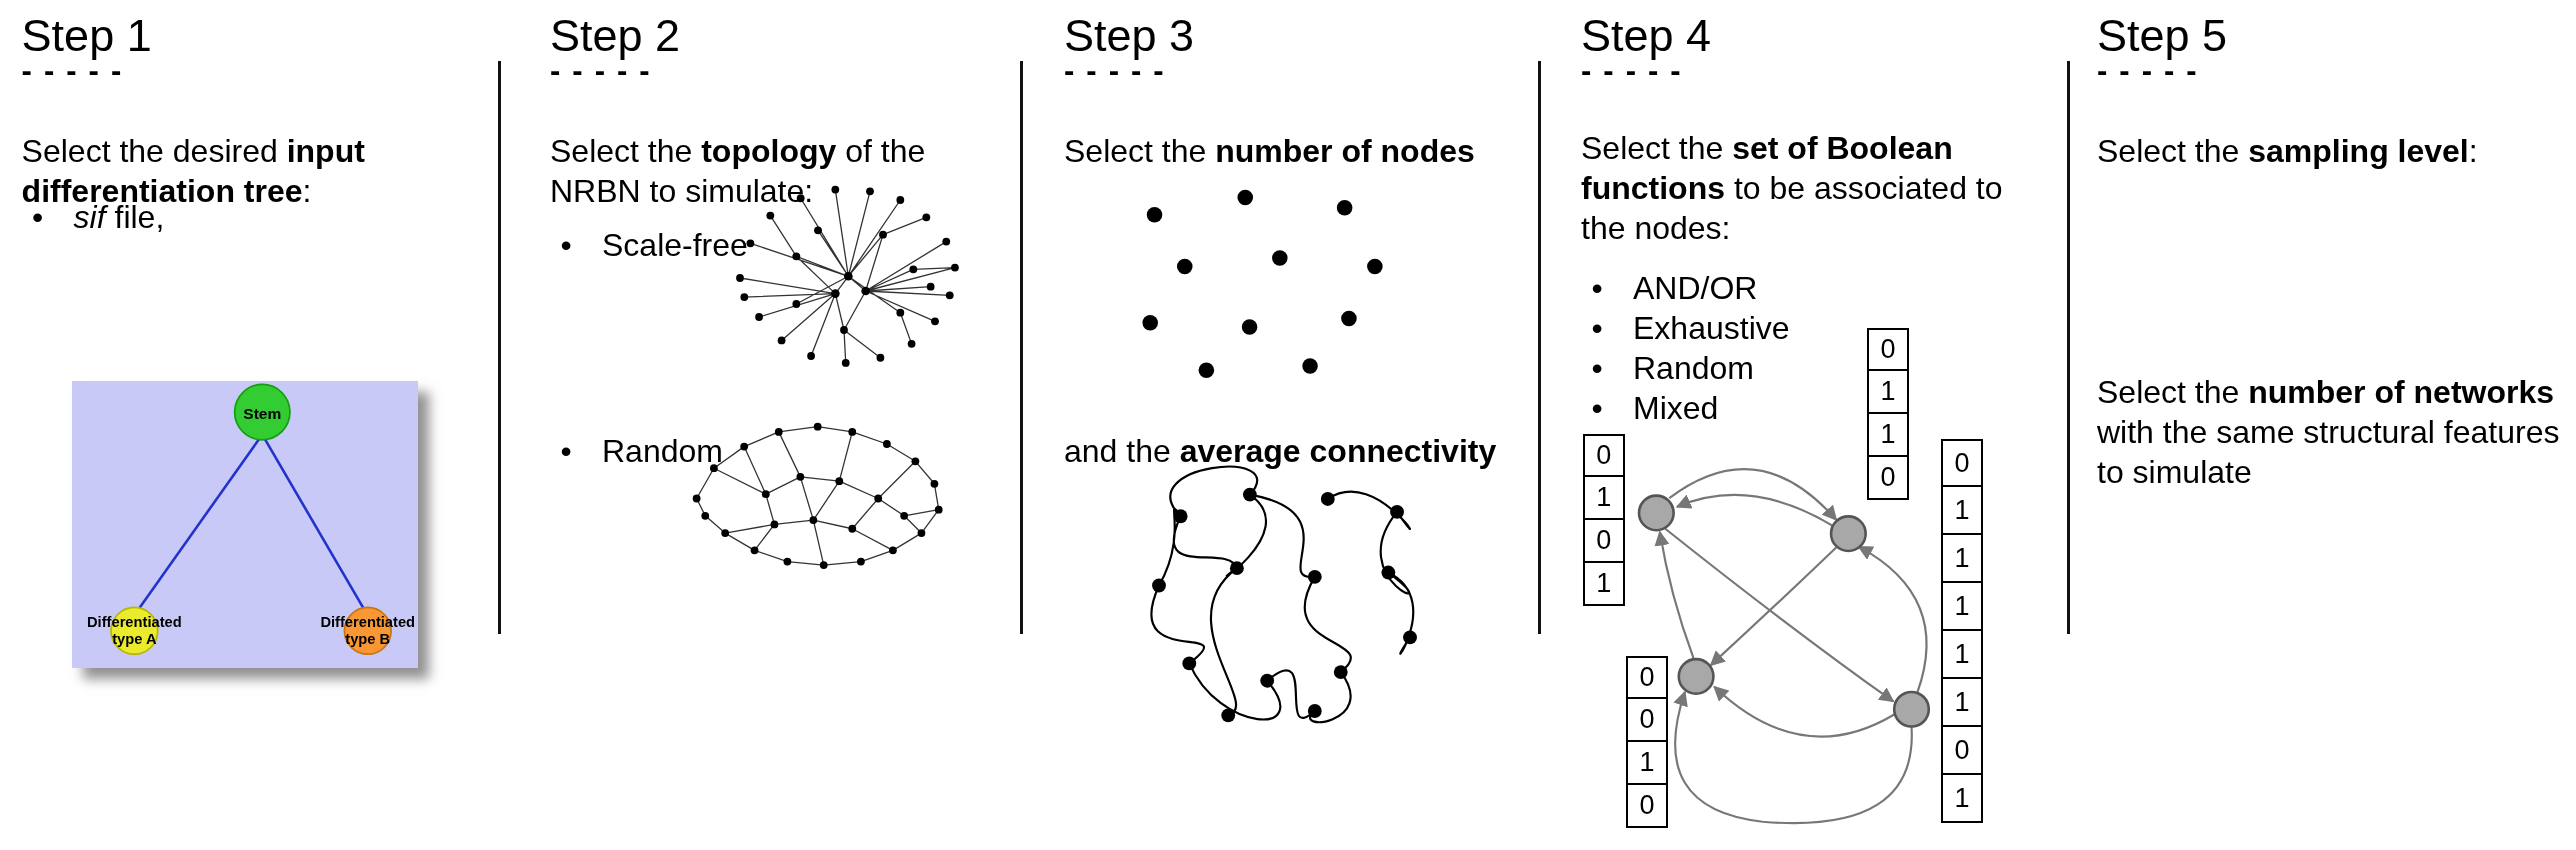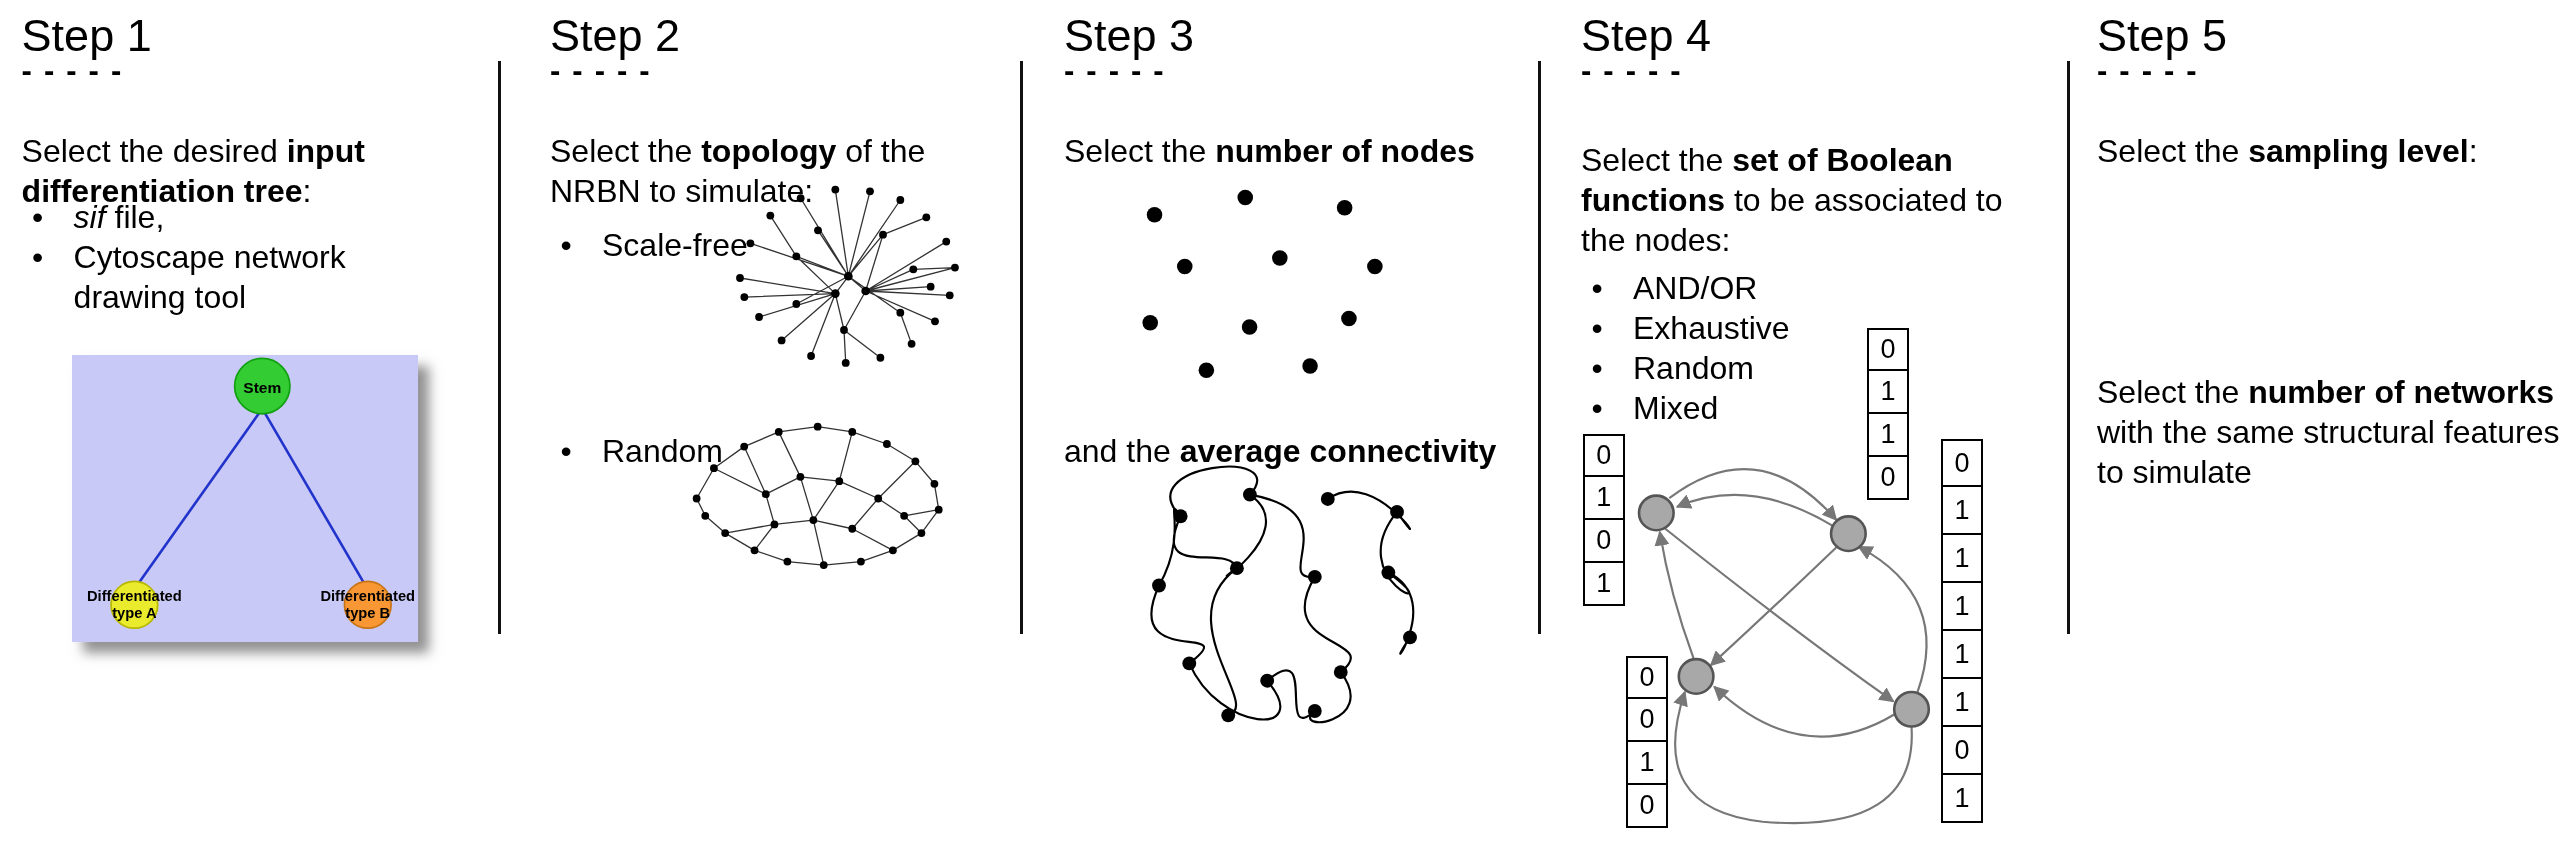--- a/index.html
+++ b/index.html
@@ -12,21 +12,21 @@
   .dashes { position:absolute; top:43px; left:0; font-size:31px; font-weight:bold; letter-spacing:1.7px; }
   .para { position:absolute; left:0; font-size:32px; line-height:40px; }
   .nowrap { white-space:nowrap; }
   .bullets { position:absolute; left:0; list-style:none; font-size:32px; line-height:40px; }
   .bullets li { position:relative; padding-left:52px; }
   .bullets li::before { content:"\2022"; position:absolute; left:10.4px; }
   .it { font-style:italic; }
   svg text { font-family:"Liberation Sans", sans-serif; }
 
   
-  .tree-box { position:absolute; left:50px; top:345px; width:346px; height:287px;
+  .tree-box { position:absolute; left:50px; top:371px; width:346px; height:287px;
               background:#c9c9f7; box-shadow:11.2px 11.2px 11.2px rgba(110,110,110,0.75); }
 
   .img { position:absolute; }
 
   
   .ttable { position:absolute; z-index:2; background:#fff; }
   .tcell { width:42px; height:43px; border:2.6px solid #000; border-top:none;
            display:flex; align-items:center; justify-content:center; font-size:27px; }
   .ttable .tcell:first-child { border-top:2.6px solid #000; }
   .ttable.tall .tcell { height:48px; }
@@ -41,21 +41,20 @@
   <div class="divider" style="left:1020px"></div>
   <div class="divider" style="left:1538px"></div>
   <div class="divider" style="left:2067px"></div>
 
   <section class="step" style="left:21.6px;width:459px">
     <h2 class="step-title">Step 1</h2>
     <div class="dashes">- - - - -</div>
     <p class="para" style="top:121px;width:459px"><span>Select the desired </span><b>input differentiation tree</b><span>:</span></p>
     <ul class="bullets" style="top:187px;width:398px">
       <li><i class="it">sif</i><span> file,</span></li>
-      <li><span>Cytoscape network drawing tool</span></li>
     </ul>
     <div class="tree-box">
       <svg width="346" height="287" viewBox="0 0 400 332">
         <line x1="220" y1="62" x2="74" y2="268" stroke="#2233cc" stroke-width="3"></line>
         <line x1="220" y1="62" x2="340" y2="268" stroke="#2233cc" stroke-width="3"></line>
         <circle cx="220" cy="36" r="32" fill="#33cc33" stroke="#12a012" stroke-width="2"></circle>
         <text x="220" y="44" text-anchor="middle" font-size="18" font-weight="bold" fill="#000">Stem</text>
         <circle cx="72" cy="289" r="27" fill="#ebeb2e" stroke="#b8b800" stroke-width="2"></circle>
         <circle cx="342" cy="289" r="27" fill="#f89734" stroke="#c87516" stroke-width="2"></circle>
         <text x="72" y="284" text-anchor="middle" font-size="17" font-weight="bold" fill="#000">Differentiated</text>
@@ -186,21 +185,21 @@
           <circle cx="335" cy="205" r="8"></circle>
         <circle cx="125" cy="295" r="8"></circle>
           <circle cx="225" cy="290" r="8"></circle>
       </g>
     </svg>
   </section>
 
   <section class="step" style="left:1581px;width:472px">
     <h2 class="step-title">Step 4</h2>
     <div class="dashes">- - - - -</div>
-    <p class="para" style="top:130px;width:472px"><span>Select the </span><b>set of Boolean functions</b><span> to be associated to the nodes:</span></p>
+    <p class="para" style="top:118px;width:472px"><span>Select the </span><b>set of Boolean functions</b><span> to be associated to the nodes:</span></p>
     <ul class="bullets" style="top:258px">
       <li><span>AND/OR</span></li>
       <li><span>Exhaustive</span></li>
       <li><span>Random</span></li>
       <li><span>Mixed</span></li>
     </ul>
 
     <svg class="net-svg" style="left:0px;top:310px" width="411" height="532" viewBox="0 0 475 615">
       <defs>
         <marker id="arrow" viewBox="0 0 10 10" refX="9" refY="5" markerWidth="7" markerHeight="7" orient="auto-start-reverse">

